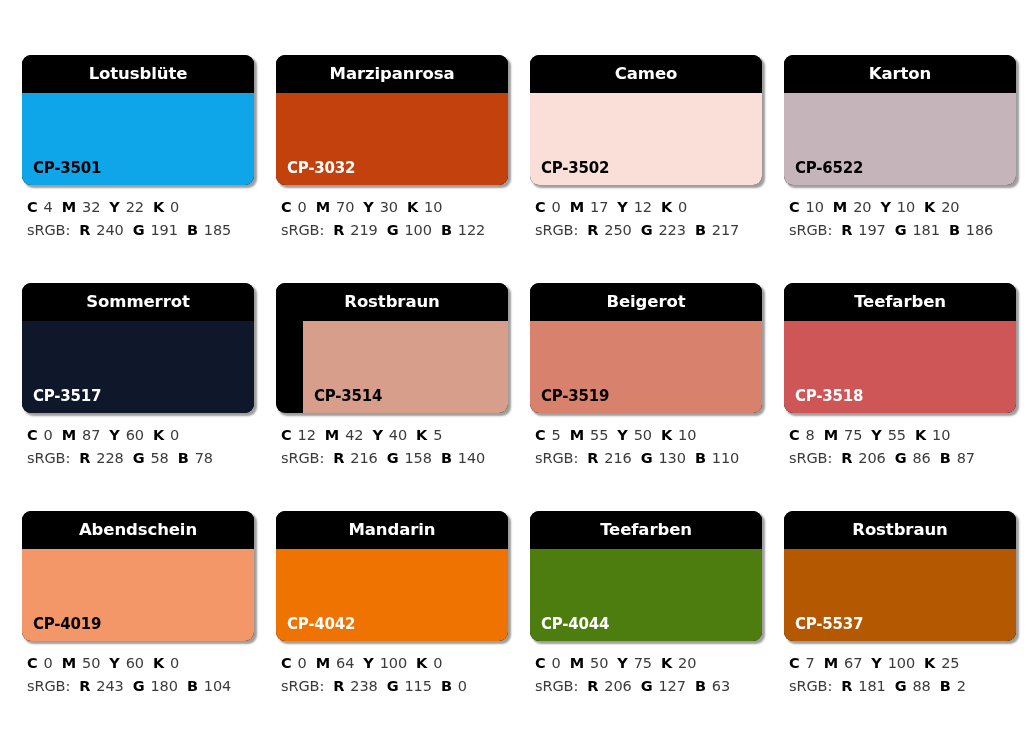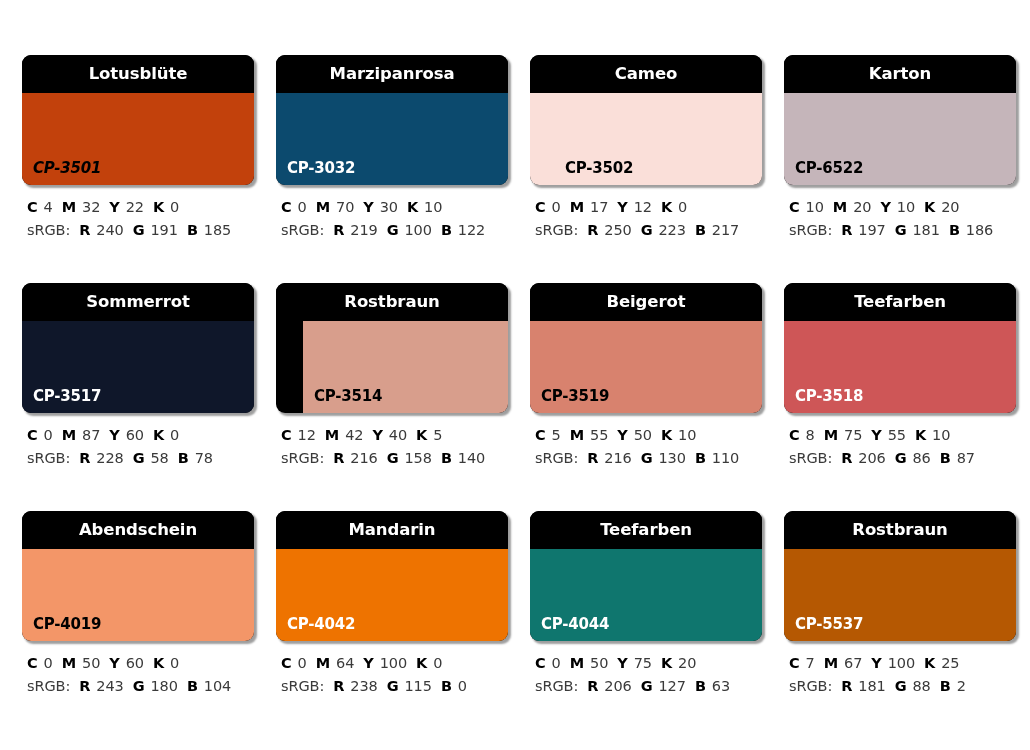--- a/index.html
+++ b/index.html
@@ -90,50 +90,50 @@
 </head>
 <body>
 
 <div id="sheet">
   <div class="grid" id="grid">
       <div class="swatch-card">
         <div class="card-box">
           <div class="card-header">
             <span class="title">Lotusblüte</span>
           </div>
-          <div class="card-swatch" style="background: #c2410c; font-style: italic;">
+          <div class="card-swatch" style="background: #0ea5e9;">
             <div class="card-code" style="color: rgb(0, 0, 0);">CP-3501</div>
           </div>
         </div>
         <div class="card-values">
           <div class="val-line"><span class="k">C</span><span class="sp"></span><span class="v">4</span><span class="gap"></span><span class="k">M</span><span class="sp"></span><span class="v">32</span><span class="gap"></span><span class="k">Y</span><span class="sp"></span><span class="v">22</span><span class="gap"></span><span class="k">K</span><span class="sp"></span><span class="v">0</span></div>
           <div class="val-line"><span class="lbl">sRGB:</span><span class="gap"></span><span class="k">R</span><span class="sp"></span><span class="v">240</span><span class="gap"></span><span class="k">G</span><span class="sp"></span><span class="v">191</span><span class="gap"></span><span class="k">B</span><span class="sp"></span><span class="v">185</span></div>
         </div>
       </div>
       <div class="swatch-card">
         <div class="card-box">
           <div class="card-header">
             <span class="title">Marzipanrosa</span>
           </div>
-          <div class="card-swatch" style="background: #0c4a6e; padding-left: 23px;">
+          <div class="card-swatch" style="background: #c2410c; padding-left: 23px;">
             <div class="card-code" style="color: rgb(255, 255, 255);">CP-3032</div>
           </div>
         </div>
         <div class="card-values">
           <div class="val-line"><span class="k">C</span><span class="sp"></span><span class="v">0</span><span class="gap"></span><span class="k">M</span><span class="sp"></span><span class="v">70</span><span class="gap"></span><span class="k">Y</span><span class="sp"></span><span class="v">30</span><span class="gap"></span><span class="k">K</span><span class="sp"></span><span class="v">10</span></div>
           <div class="val-line"><span class="lbl">sRGB:</span><span class="gap"></span><span class="k">R</span><span class="sp"></span><span class="v">219</span><span class="gap"></span><span class="k">G</span><span class="sp"></span><span class="v">100</span><span class="gap"></span><span class="k">B</span><span class="sp"></span><span class="v">122</span></div>
         </div>
       </div>
       <div class="swatch-card">
         <div class="card-box">
           <div class="card-header">
             <span class="title">Cameo</span>
           </div>
           <div class="card-swatch" style="background: rgb(250, 223, 217);">
-            <div class="card-code" style="color: rgb(0, 0, 0); margin-left: 24px;">CP-3502</div>
+            <div class="card-code" style="color: rgb(0, 0, 0);">CP-3502</div>
           </div>
         </div>
         <div class="card-values">
           <div class="val-line"><span class="k">C</span><span class="sp"></span><span class="v">0</span><span class="gap"></span><span class="k">M</span><span class="sp"></span><span class="v">17</span><span class="gap"></span><span class="k">Y</span><span class="sp"></span><span class="v">12</span><span class="gap"></span><span class="k">K</span><span class="sp"></span><span class="v">0</span></div>
           <div class="val-line"><span class="lbl">sRGB:</span><span class="gap"></span><span class="k">R</span><span class="sp"></span><span class="v">250</span><span class="gap"></span><span class="k">G</span><span class="sp"></span><span class="v">223</span><span class="gap"></span><span class="k">B</span><span class="sp"></span><span class="v">217</span></div>
         </div>
       </div>
       <div class="swatch-card">
         <div class="card-box">
           <div class="card-header">
@@ -230,21 +230,21 @@
         <div class="card-values">
           <div class="val-line"><span class="k">C</span><span class="sp"></span><span class="v">0</span><span class="gap"></span><span class="k">M</span><span class="sp"></span><span class="v">64</span><span class="gap"></span><span class="k">Y</span><span class="sp"></span><span class="v">100</span><span class="gap"></span><span class="k">K</span><span class="sp"></span><span class="v">0</span></div>
           <div class="val-line"><span class="lbl">sRGB:</span><span class="gap"></span><span class="k">R</span><span class="sp"></span><span class="v">238</span><span class="gap"></span><span class="k">G</span><span class="sp"></span><span class="v">115</span><span class="gap"></span><span class="k">B</span><span class="sp"></span><span class="v">0</span></div>
         </div>
       </div>
       <div class="swatch-card">
         <div class="card-box">
           <div class="card-header">
             <span class="title">Teefarben</span>
           </div>
-          <div class="card-swatch" style="background: #0f766e;">
+          <div class="card-swatch" style="background: #4d7c0f;">
             <div class="card-code" style="color: rgb(255, 255, 255);">CP-4044</div>
           </div>
         </div>
         <div class="card-values">
           <div class="val-line"><span class="k">C</span><span class="sp"></span><span class="v">0</span><span class="gap"></span><span class="k">M</span><span class="sp"></span><span class="v">50</span><span class="gap"></span><span class="k">Y</span><span class="sp"></span><span class="v">75</span><span class="gap"></span><span class="k">K</span><span class="sp"></span><span class="v">20</span></div>
           <div class="val-line"><span class="lbl">sRGB:</span><span class="gap"></span><span class="k">R</span><span class="sp"></span><span class="v">206</span><span class="gap"></span><span class="k">G</span><span class="sp"></span><span class="v">127</span><span class="gap"></span><span class="k">B</span><span class="sp"></span><span class="v">63</span></div>
         </div>
       </div>
       <div class="swatch-card">
         <div class="card-box">

